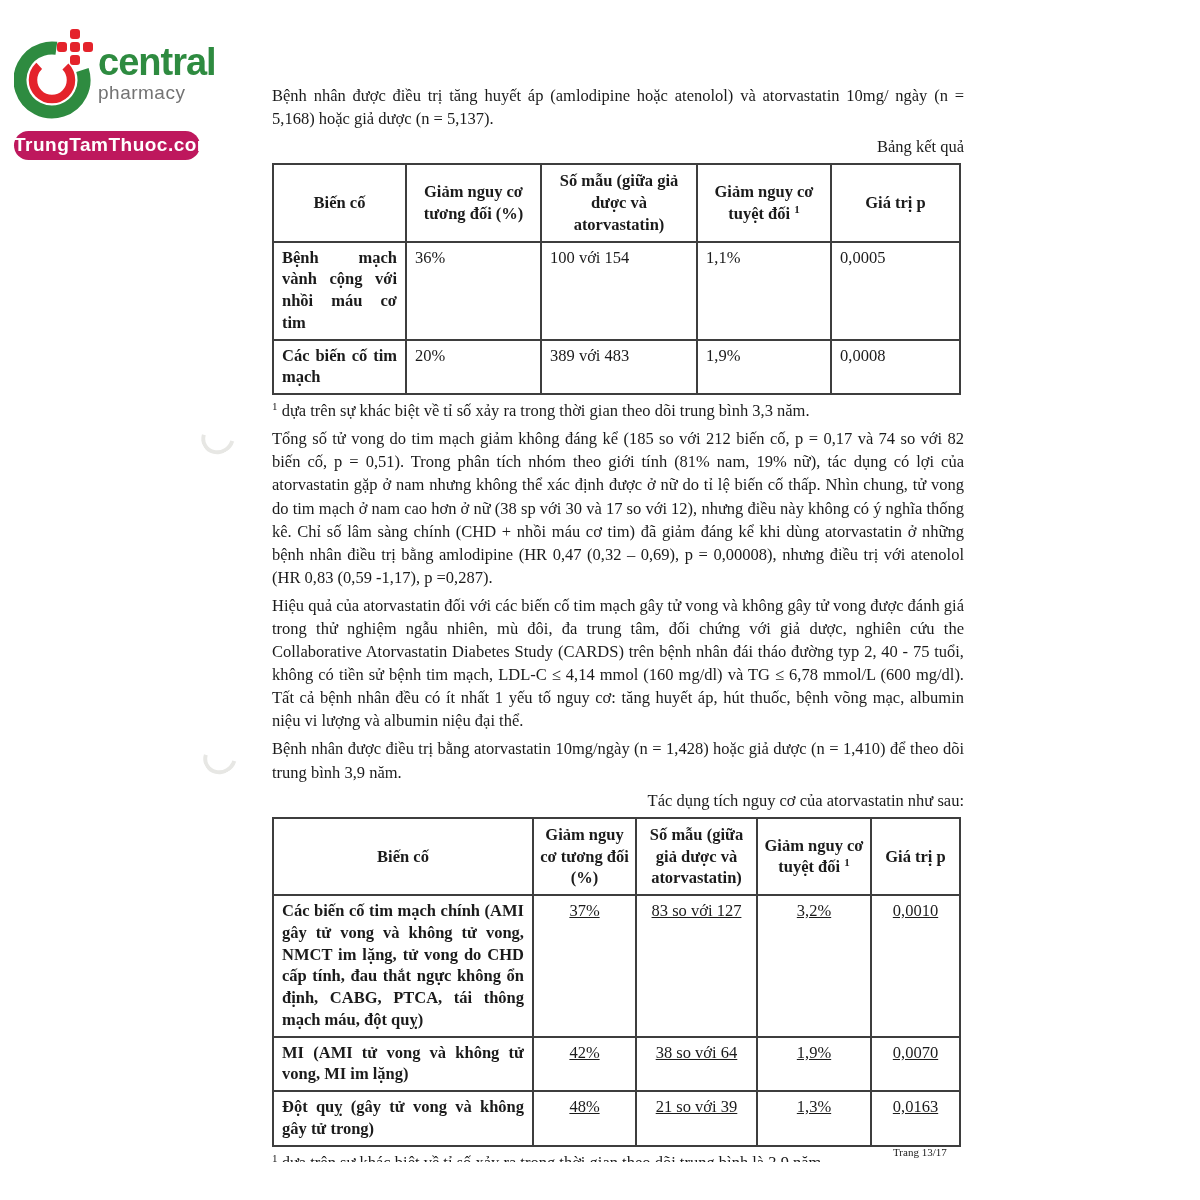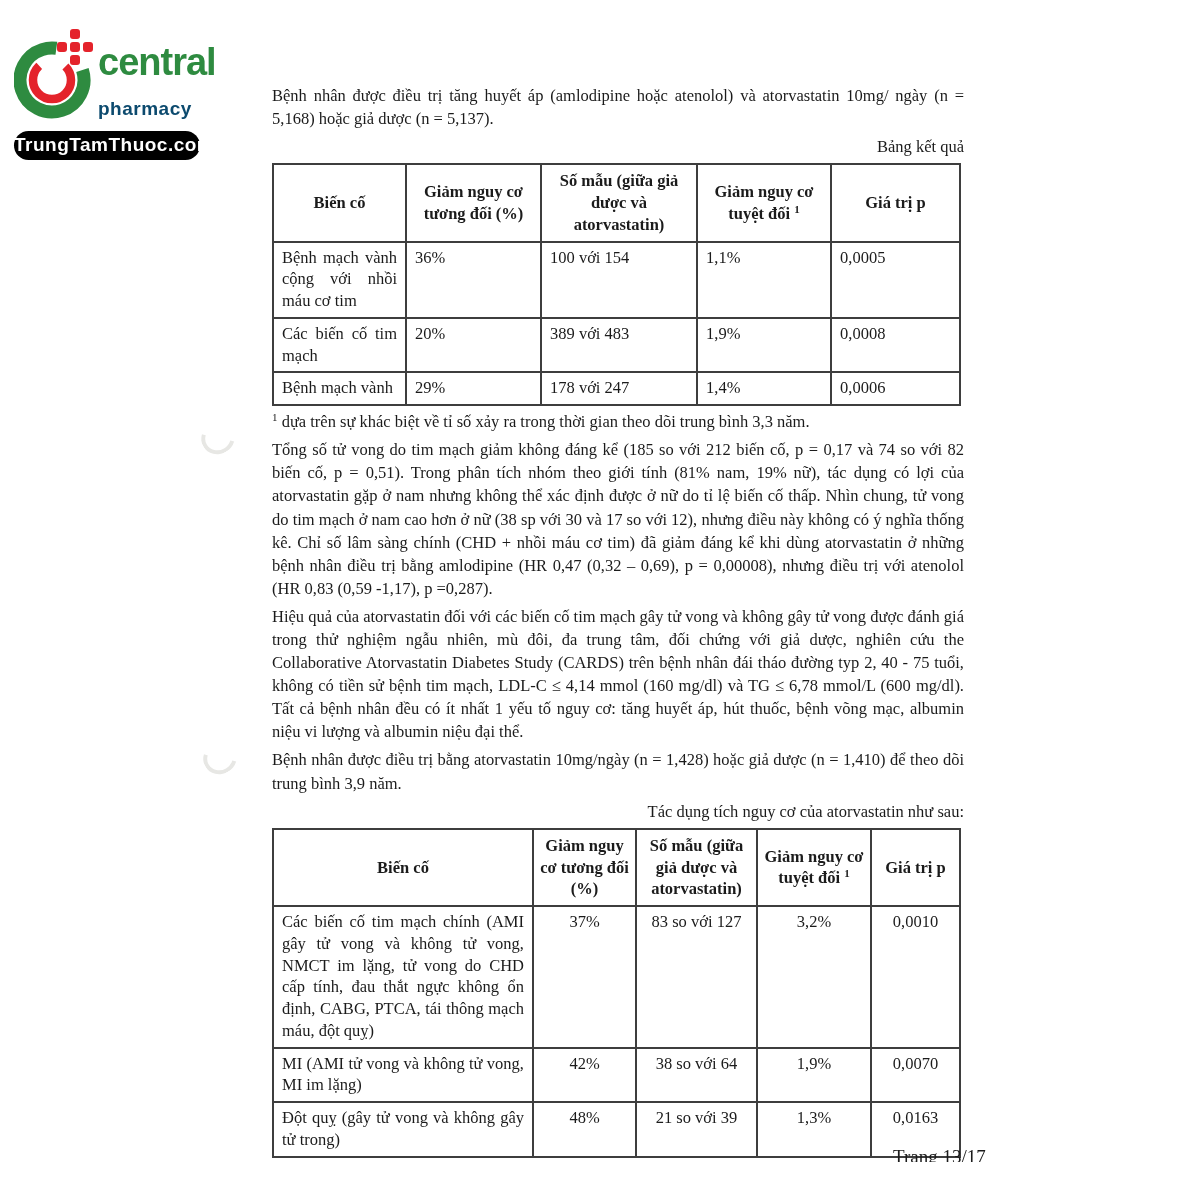--- a/index.html
+++ b/index.html
@@ -8,22 +8,22 @@
     font-family:"Liberation Serif","DejaVu Serif",serif; color:#1b1b1b; overflow:hidden;
   }
 
   
   .logo { position:absolute; left:14px; top:28px; width:200px;
           font-family:"Liberation Sans","DejaVu Sans",sans-serif; }
   .logo-row { display:flex; align-items:flex-start; }
   .logo-mark { flex:0 0 auto; }
   .logo-words { margin-left:4px; margin-top:16px; }
   .logo-brand { font-size:38px; font-weight:bold; color:#2E8B40; line-height:0.95; letter-spacing:-1px; }
-  .logo-tagline { font-size:19px; font-weight:bold; color:#0c4a6e; margin-top:18px; letter-spacing:0.5px; }
-  .logo-pill { margin-top:7px; width:186px; background:#000000; border-radius:15px;
+  .logo-tagline { font-size:19px; font-weight:normal; color:#737373; margin-top:2px; letter-spacing:0.5px; }
+  .logo-pill { margin-top:7px; width:186px; background:#be185d; border-radius:15px;
                color:#ffffff; font-weight:bold; font-size:19px; text-align:center;
                padding:3px 0 4px; letter-spacing:0.5px; }
 
   
   .crescent { position:absolute; width:26px; height:24px; border-radius:50%;
               border:4px solid #e7e7e4; border-top-color:transparent; border-right-color:transparent;
               transform:rotate(-30deg); background:transparent; }
   .crescent.c1 { left:201px; top:422px; }
   .crescent.c2 { left:203px; top:742px; }
 
@@ -33,25 +33,25 @@
   .content p { margin:0 0 5px; }
   .just { text-align:justify; }
   .caption { margin:0 0 2px;text-align:right; }
   sup { font-size:11px; line-height:0; }
 
   
   table { border-collapse:collapse; table-layout:fixed; width:687px; margin:3px 0 4px; }
   th, td { border:2px solid #3e3e3e; font-size:16.5px; line-height:1.32;
            padding:4px 8px 5px; vertical-align:top; word-wrap:break-word; }
   th { font-weight:bold; text-align:center; vertical-align:middle; padding:5px 5px; }
-  td.center { text-align:center; }
-  td.just { text-align:justify; }
+  td.center { text-align:center;text-decoration:underline; }
+  td.just { text-align:justify;font-weight:bold; }
 
   
-  .page-footer { position:absolute; left:893px; top:1146px; font-size:19px; color:#1b1b1b; }
+  .page-footer { position:absolute; left:893px; top:1146px; font-size:11px; color:#1b1b1b; }
 </style>
 </head>
 <body>
 
 <div class="page">
 
   <div class="logo">
     <div class="logo-row">
       <div class="logo-mark">
         <svg width="80" height="92" viewBox="0 0 80 92">
@@ -106,27 +106,20 @@
         <td>1,1%</td>
         <td>0,0005</td>
       </tr>
       <tr>
         <td class="just">Các biến cố tim mạch</td>
         <td>20%</td>
         <td>389 với 483</td>
         <td>1,9%</td>
         <td>0,0008</td>
       </tr>
-      <tr>
-        <td>Bệnh mạch vành</td>
-        <td>29%</td>
-        <td>178 với 247</td>
-        <td>1,4%</td>
-        <td>0,0006</td>
-      </tr>
     </tbody>
       </table>
 
     <p><sup>1</sup><span> dựa trên sự khác biệt về tỉ số xảy ra trong thời gian theo dõi trung bình 3,3 năm.</span></p>
 
 
     <p class="just">Tổng số tử vong do tim mạch giảm không đáng kể (185 so với 212 biến cố, p = 0,17 và 74 so với 82 biến cố, p = 0,51). Trong phân tích nhóm theo giới tính (81% nam, 19% nữ), tác dụng có lợi của atorvastatin gặp ở nam nhưng không thể xác định được ở nữ do tỉ lệ biến cố thấp. Nhìn chung, tử vong do tim mạch ở nam cao hơn ở nữ (38 sp với 30 và 17 so với 12), nhưng điều này không có ý nghĩa thống kê. Chỉ số lâm sàng chính (CHD + nhồi máu cơ tim) đã giảm đáng kể khi dùng atorvastatin ở những bệnh nhân điều trị bằng amlodipine (HR 0,47 (0,32 – 0,69), p = 0,00008), nhưng điều trị với atenolol (HR 0,83 (0,59 -1,17), p =0,287).</p>
 
     <p class="just">Hiệu quả của atorvastatin đối với các biến cố tim mạch gây tử vong và không gây tử vong được đánh giá trong thử nghiệm ngẫu nhiên, mù đôi, đa trung tâm, đối chứng với giả dược, nghiên cứu the Collaborative Atorvastatin Diabetes Study (CARDS) trên bệnh nhân đái tháo đường typ 2, 40 - 75 tuổi, không có tiền sử bệnh tim mạch, LDL-C ≤ 4,14 mmol (160 mg/dl) và TG ≤ 6,78 mmol/L (600 mg/dl). Tất cả bệnh nhân đều có ít nhất 1 yếu tố nguy cơ: tăng huyết áp, hút thuốc, bệnh võng mạc, albumin niệu vi lượng và albumin niệu đại thể.</p>
 

